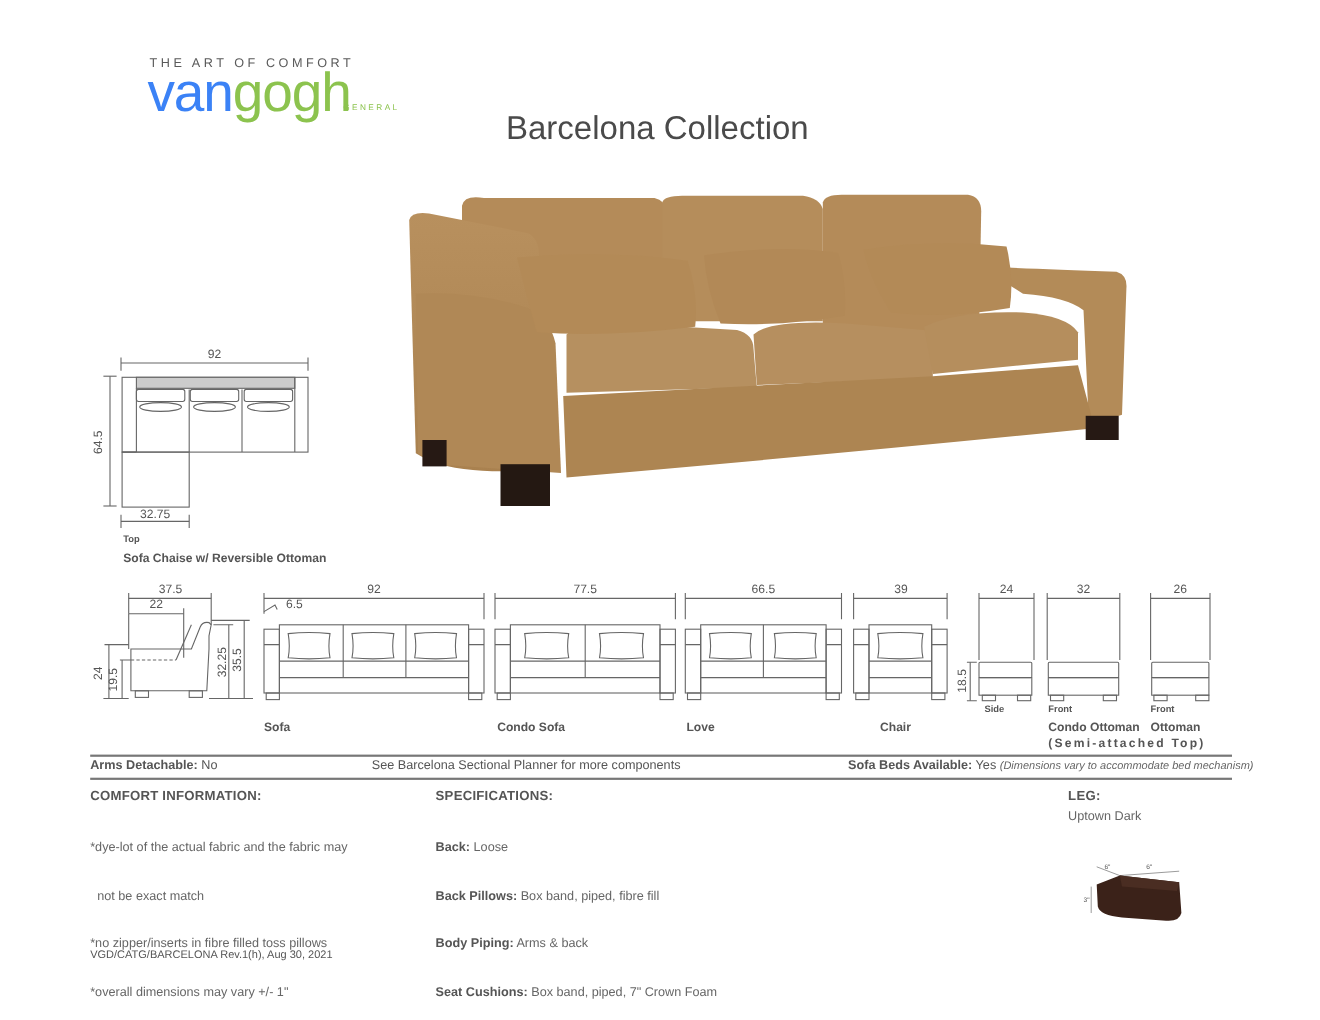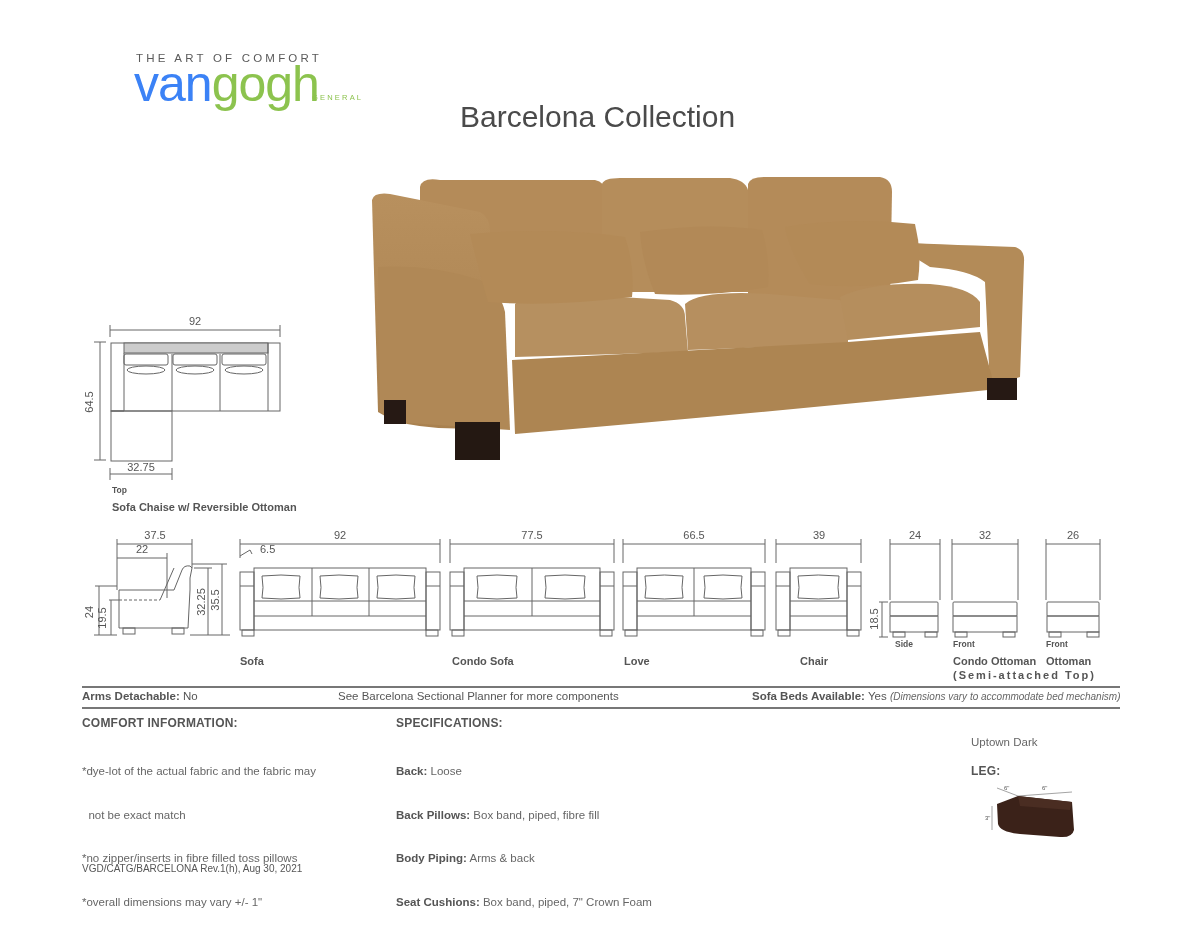--- a/index.html
+++ b/index.html
@@ -262,21 +262,21 @@
   <text x="85" y="137" font-size="11" font-weight="bold">Condo Ottoman</text>
   <text x="85" y="151" font-size="11" font-weight="bold" letter-spacing="2">(Semi-attached Top)</text>
   <text x="178" y="137" font-size="11" font-weight="bold">Ottoman</text>
 </svg>
 
 <div class="abs hr" style="top:686px;"></div>
 <div class="abs bar-text" style="left:82px;">
   <b>Arms Detachable:</b> <span>No</span>
 </div>
 <div class="abs bar-text" style="left:338px;">See Barcelona Sectional Planner for more components</div>
-<div class="abs bar-text" style="left:752px;text-align:center;">
+<div class="abs bar-text" style="left:771px;text-align:center;">
   <b>Sofa Beds Available:</b> <span>Yes</span> <span class="note">(Dimensions vary to accommodate bed mechanism)</span>
 </div>
 <div class="abs hr" style="top:707px;"></div>
 
 <div class="abs section-h" style="left:82px; top:716px;">COMFORT INFORMATION:</div>
 <div class="abs body-t" style="left:82px; top:735px; white-space:pre;">
   <div>*dye-lot of the actual fabric and the fabric may</div>
   <div>  not be exact match</div>
   <div>*no zipper/inserts in fibre filled toss pillows</div>
   <div>*overall dimensions may vary +/- 1"</div>
@@ -287,21 +287,21 @@
 <div class="abs body-t" style="left:396px; top:735px; white-space:pre;">
   <div><b>Back:</b> <span>Loose</span></div>
   <div><b>Back Pillows:</b> <span>Box band, piped, fibre fill</span></div>
   <div><b>Body Piping:</b> <span>Arms &amp; back</span></div>
   <div><b>Seat Cushions:</b> <span>Box band, piped, 7" Crown Foam</span></div>
   
   
   
 </div>
 
-<div class="abs section-h" style="left:971px; top:716px;margin-top:48px;">LEG:</div>
+<div class="abs section-h" style="left:971px; top:716px;">LEG:</div>
 <div class="abs body-t" style="left:971px; top:735px;">Uptown Dark</div>
 <svg class="abs" style="left:980px; top:780px;" width="100" height="62" viewBox="0 0 100 62">
   <g stroke="#666" stroke-width="0.6" fill="none">
     <line x1="17" y1="8" x2="38" y2="16"></line>
       <line x1="38" y1="16" x2="92" y2="12"></line>
     <line x1="12" y1="26" x2="12" y2="50"></line>
   </g>
   <path d="M17 24 L38 16 L92 22 L94 50 Q92 58 80 57 L40 54 Q20 52 18 44 Z" fill="#3b2219"></path>
   <path d="M38 16 L92 22 L90 30 L40 26 Z" fill="#4a2d22"></path>
   <text x="24" y="10" font-size="6">6"</text>

